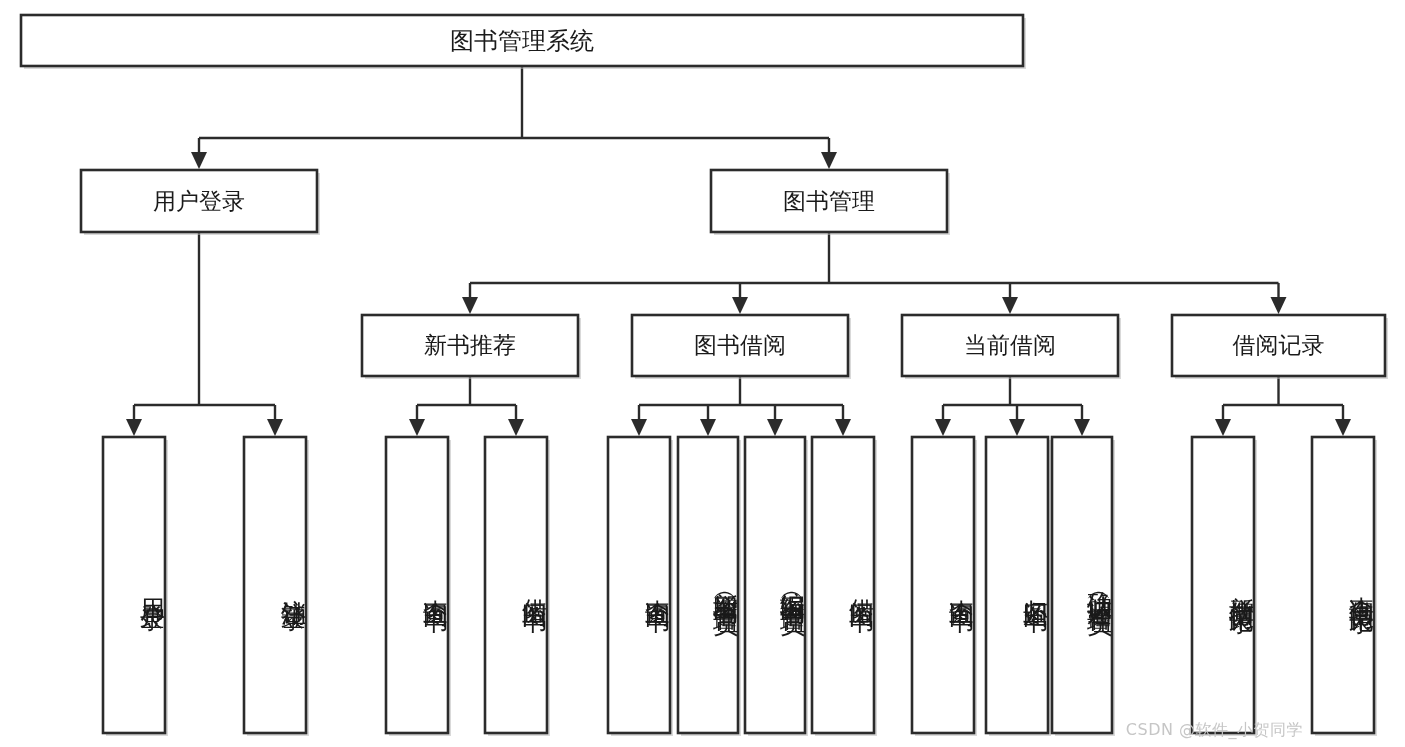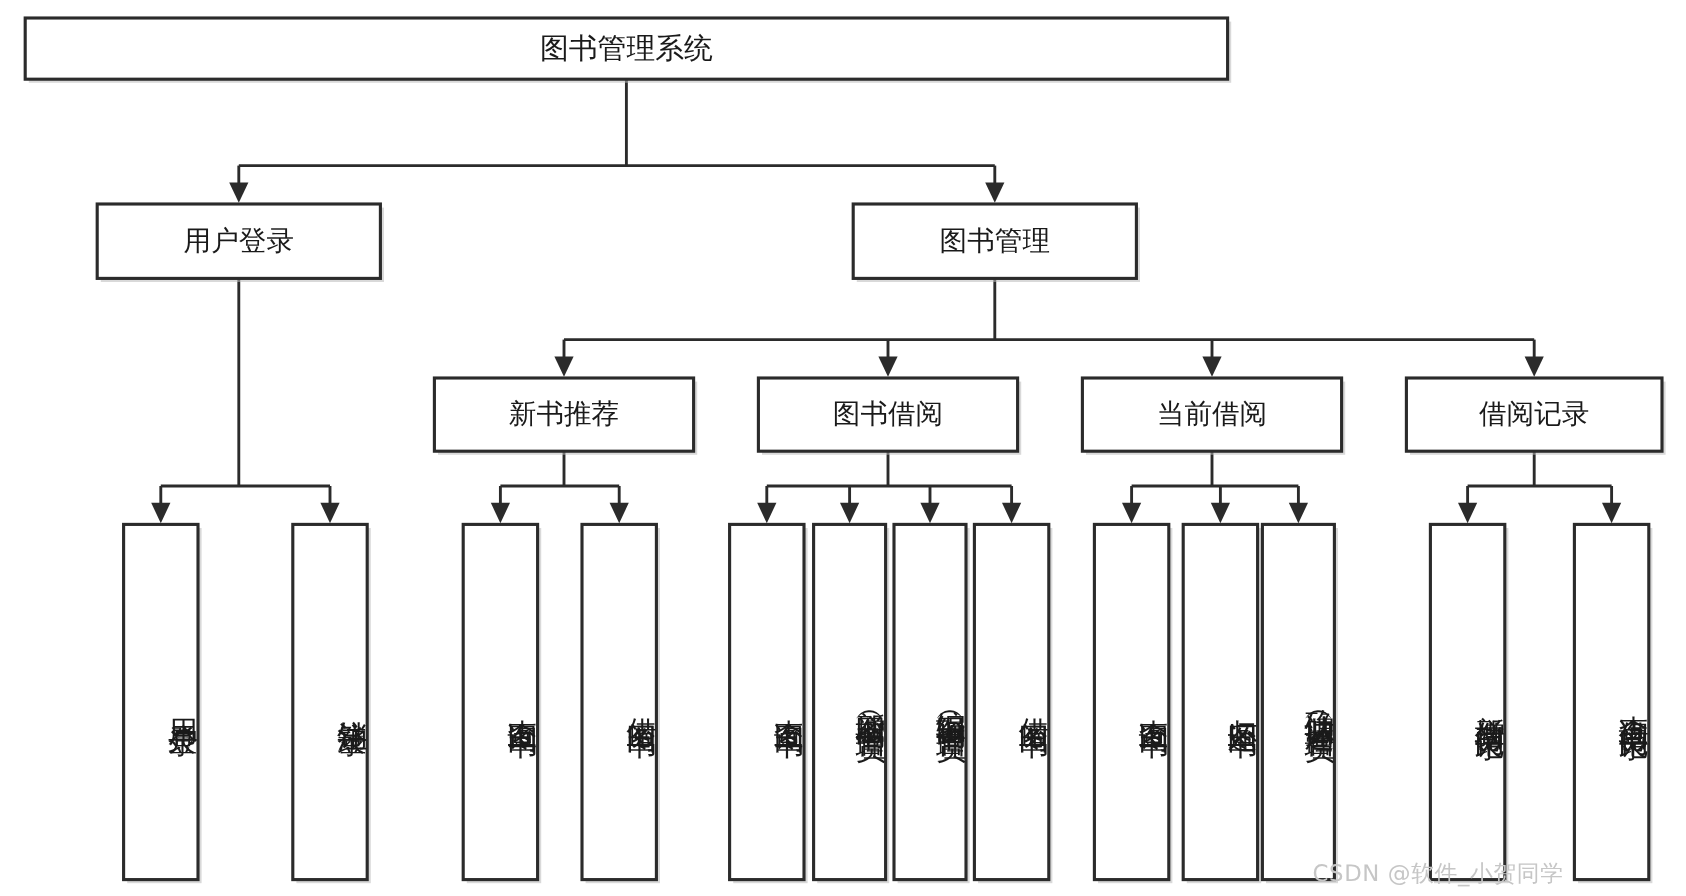--- a/index.html
+++ b/index.html
@@ -68,21 +68,21 @@
     letter-spacing: 3px;
     color: #1a1a1a;
     white-space: nowrap;
     pointer-events: none;
   }
   .watermark {
     position: absolute;
     right: 8px;
     bottom: 6px;
     font-family: "DejaVu Sans", "Liberation Sans", sans-serif;
-    font-size: 19px;
+    font-size: 16px;
     color: #c6c6c6;
     letter-spacing: 0.5px;
     white-space: nowrap;
   }
 </style>
 </head>
 <body>
 
 <div id="diagram-root">
 

